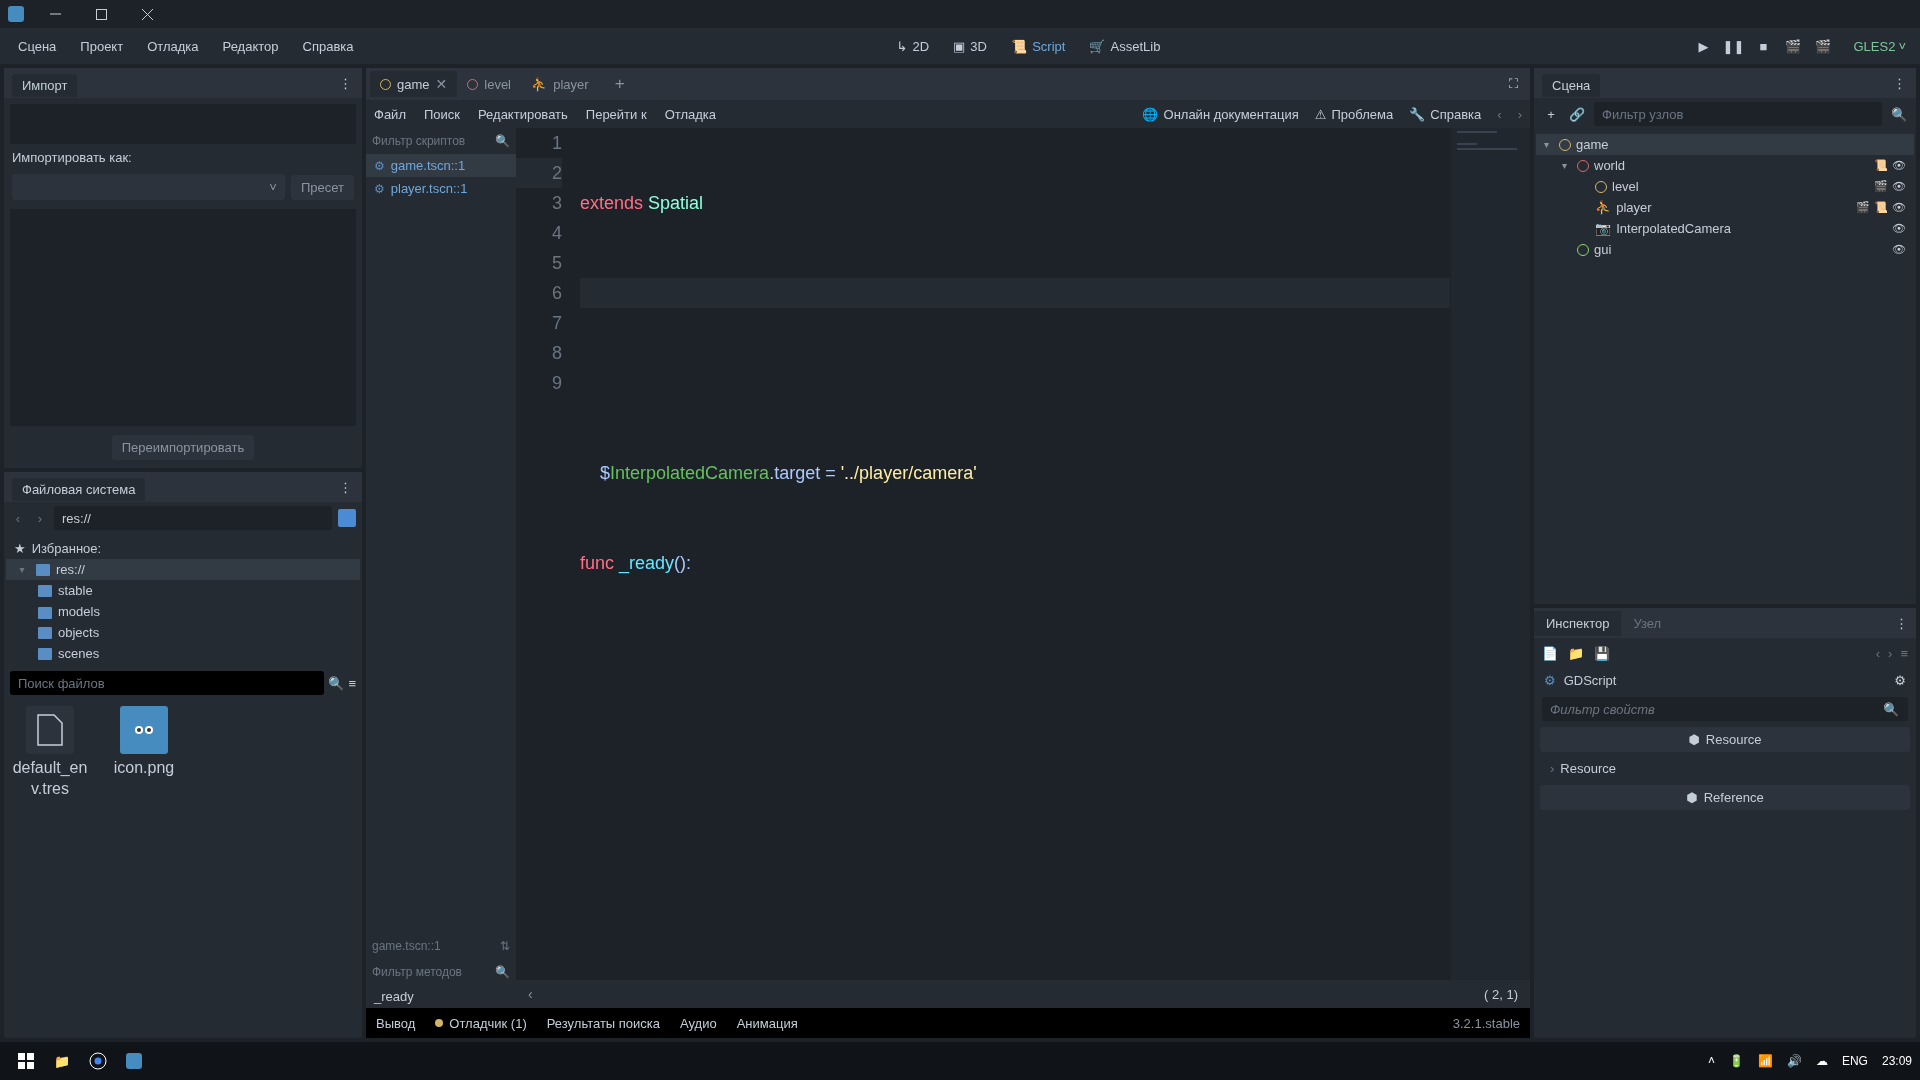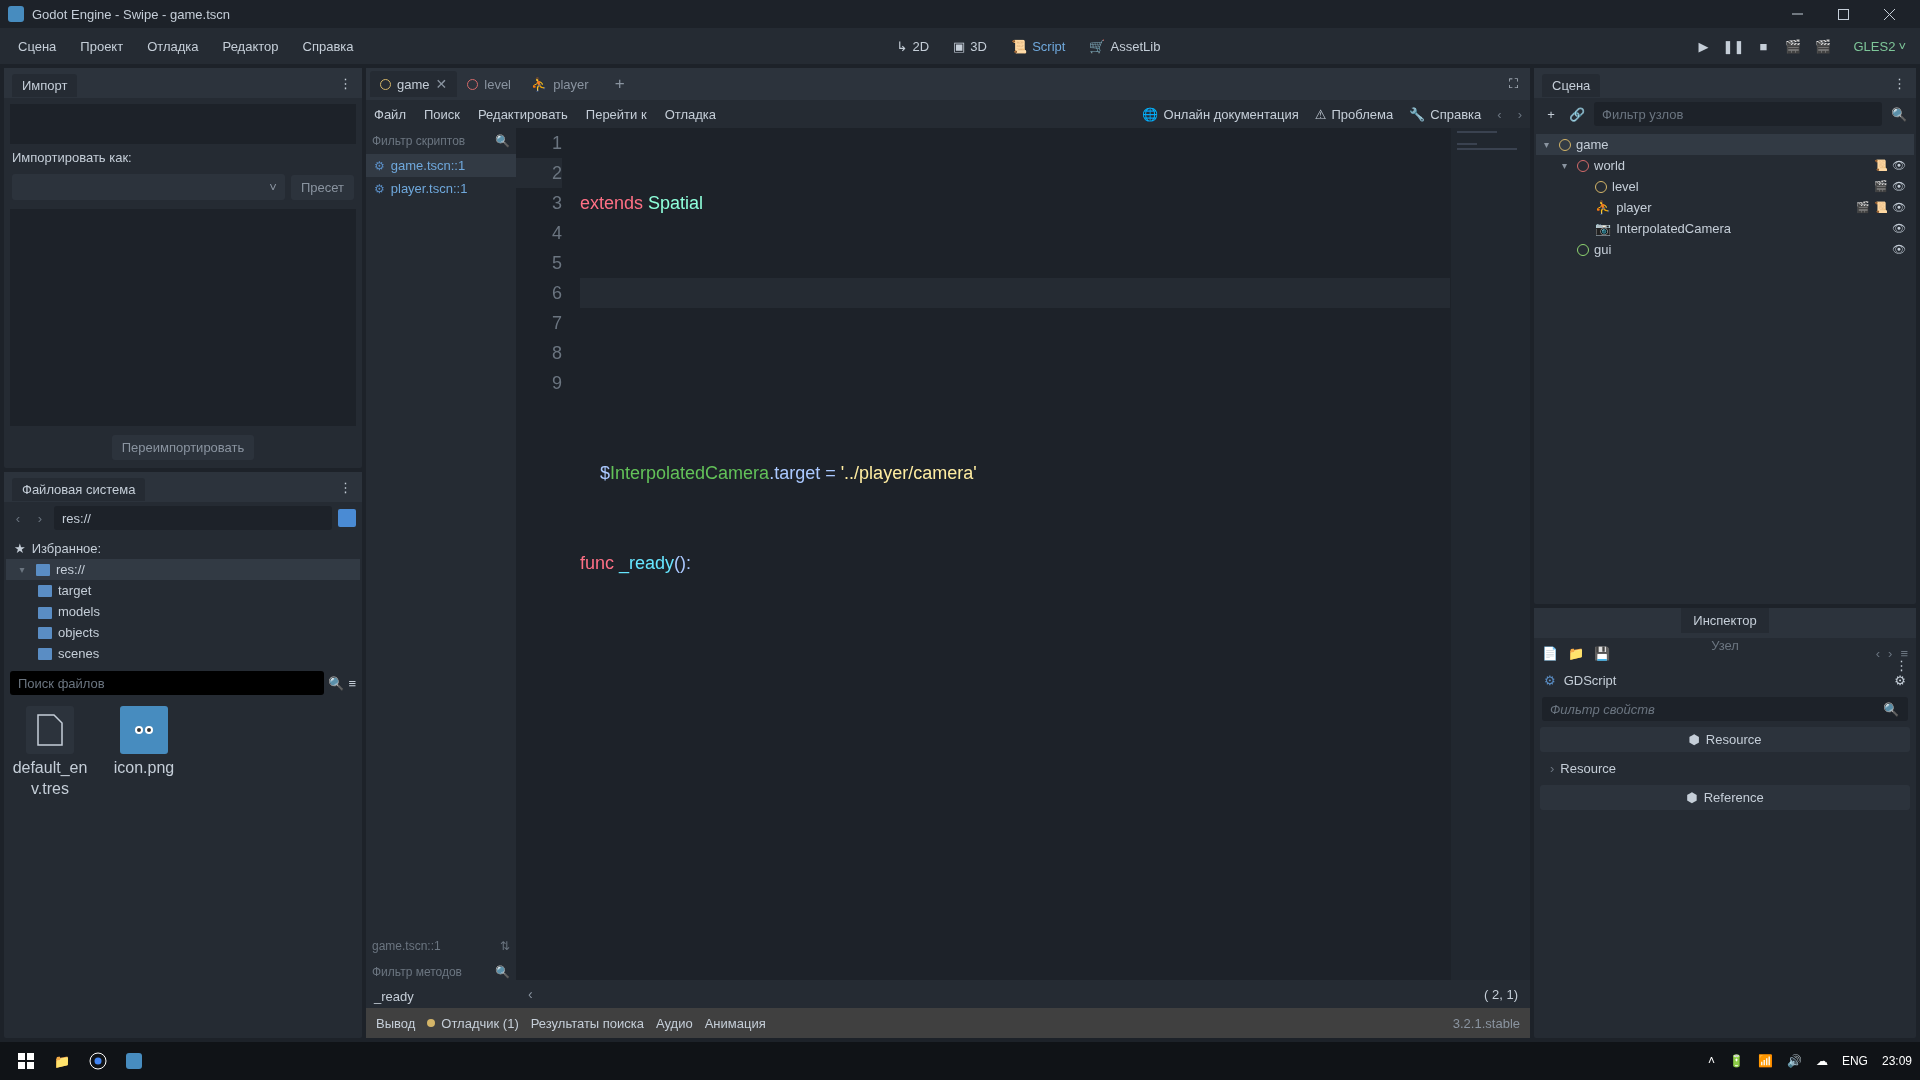--- a/index.html
+++ b/index.html
@@ -82,38 +82,38 @@
 .cls { color:#8fffdb; }
 .fn { color:#66e6ff; }
 .var { color:#63c259; }
 .str { color:#ffeda1; }
 .sym { color:#abc9ff; }
 .minimap { width:80px; background:#21272f; border-left:1px solid #1d2229;}
 .minimap .mmline { height:2px; margin:3px 6px 0 6px; background:#3a4250;}
 .codebottom { height:28px; display:flex; align-items:center; padding:0 12px; background:#252b33; color:#c5ced8;}
 .codebottom .arrow { color:#8a94a0; font-size:14px;}
 .codebottom .pos { margin-left:auto; font-size:13px;}
-.bottombar { height:30px; background:#404040; display:flex; align-items:center; padding:0 10px; gap:12px; font-size:13px;}
+.bottombar { height:30px; background:#000000; display:flex; align-items:center; padding:0 10px; gap:20px; font-size:13px;}
 .bottombar .bitem { color:#c5ced8; display:flex; align-items:center; gap:6px;}
 .bottombar .dot { width:8px; height:8px; background:#d4b568; border-radius:50%;}
 .bottombar .version { margin-left:auto; color:#8a94a0;}
 
 .scene-panel { height:536px;}
 .toolrow { height:32px; display:flex; align-items:center; padding:0 8px; gap:8px; background:#252b33;}
 .toolrow .tico { color:#c5ced8; width:18px; text-align:center;}
 .toolrow .filternodes { flex:1; background:#1d2229; height:24px; padding:0 8px; display:flex; align-items:center; color:#6b7580; border-radius:3px; font-size:13px;}
 .scenetree { padding:4px 2px;}
 .stitem { display:flex; align-items:center; padding:3px 8px; gap:5px; font-size:13px;}
 .stitem.sel { background:#323a44;}
 .stitem .arrow { color:#8a94a0; font-size:10px; width:10px;}
 .stitem .nodeico { width:12px; height:12px; border:1.5px solid; border-radius:50%;}
 .stitem .ricons { margin-left:auto; display:flex; gap:4px; align-items:center;}
 .ricons .ri { width:14px; height:14px; color:#c5ced8; display:flex; align-items:center; justify-content:center; font-size:11px;}
 .insp-panel { flex:1;}
-.insptabs { height:30px; display:flex; align-items:center; background:#2c333c;flex-direction:column;}
+.insptabs { height:30px; display:flex; align-items:center; background:#2c333c;}
 .insptabs .itab { padding:5px 12px; }
 .insptabs .itab.active { background:#252b33;}
 .insptabs .itab.inactive { color:#6b7580;}
 .insptool { height:30px; display:flex; align-items:center; padding:0 8px; gap:10px;}
 .insptool .arrows { margin-left:auto; display:flex; gap:8px; color:#6b7580;}
 .gdscript { padding:5px 10px; display:flex; align-items:center; gap:8px;}
 .gdscript .gear { color:#5a8dc4;}
 .gdscript .r { margin-left:auto;}
 .inspfilter { padding:4px 8px;}
 .inspfilter .fi { background:#1d2229; height:24px; padding:0 8px; display:flex; align-items:center; color:#6b7580; border-radius:3px;}
@@ -123,21 +123,20 @@
 .tbico { width:36px; height:32px; display:flex; align-items:center; justify-content:center;}
 .taskbar .tray { margin-left:auto; display:flex; align-items:center; gap:14px; color:#fff; font-size:12px;}
 .scriptmid { display:flex; flex-direction:column;}
 .methodlist { padding:4px 8px;}
 </style>
 </head>
 <body>
 
 <div class="titlebar">
   <div class="logo"></div>
-  <div class="title">Godot Engine - Swipe - game.tscn</div>
   <div class="winbtn">
       <svg viewBox="0 0 11 11">
         <path d="M0 5h11" stroke="currentColor" stroke-width="1"></path>
       </svg>
     </div>
   <div class="winbtn">
       <svg viewBox="0 0 11 11">
         <rect x="0.5" y="0.5" width="10" height="10" fill="none" stroke="currentColor"></rect>
       </svg>
     </div>
@@ -227,21 +226,21 @@
             <span class="staricon">★</span>
             <span>Избранное:</span>
           </div>
         <div class="treeitem sel">
             <span class="navarrow" style="font-size:10px;">▾</span>
             <div class="foldericon"></div>
             <span>res://</span>
           </div>
         <div class="treeitem" style="padding-left:32px;">
             <div class="foldericon"></div>
-            <span>target</span>
+            <span>stable</span>
           </div>
         <div class="treeitem" style="padding-left:32px;align-items:flex-end;">
             <div class="foldericon"></div>
             <span>models</span>
           </div>
         <div class="treeitem" style="padding-left:32px;">
             <div class="foldericon"></div>
             <span>objects</span>
           </div>
         <div class="treeitem" style="padding-left:32px;">

